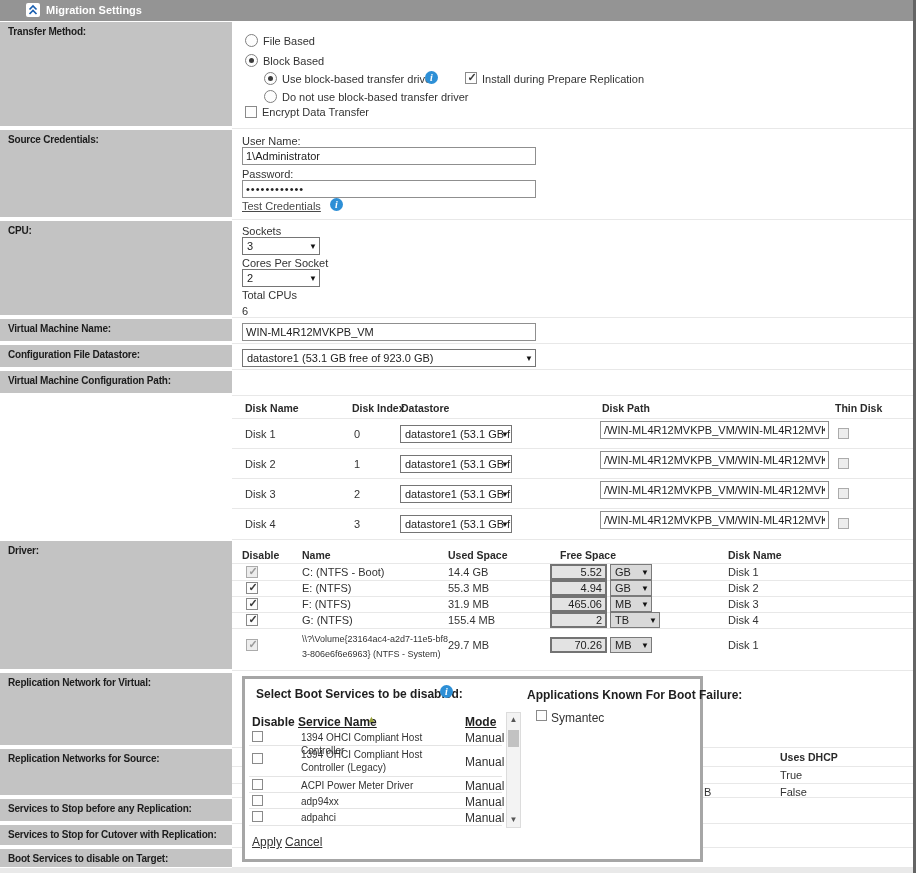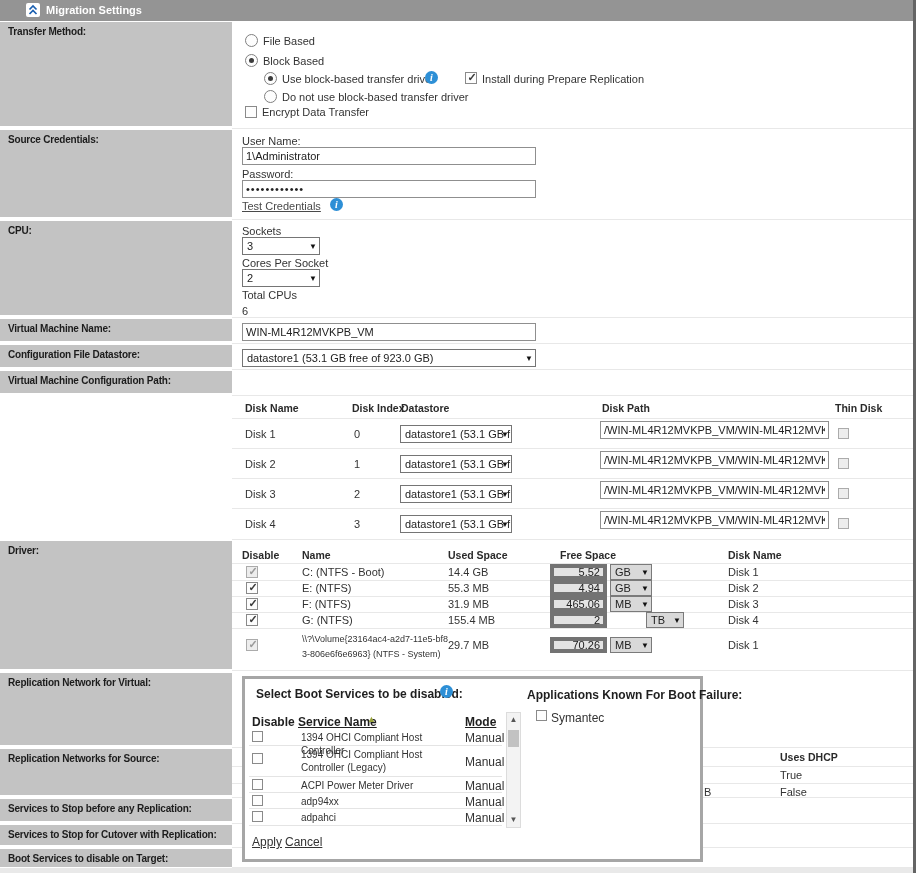--- a/index.html
+++ b/index.html
@@ -26,21 +26,21 @@
   .th    { position:absolute; font-weight:bold; font-size:10.5px; color:#2a2a2a; white-space:nowrap; }
 
   .tin { position:absolute; box-sizing:border-box; height:18px; border:1px solid #8f8f8f; background:#fff;
          font-family:"Liberation Sans", sans-serif; font-size:11px; color:#222; padding:0 3px; }
   .sel { position:absolute; box-sizing:border-box; height:18px; border:1px solid #757575; background:#fff;
          font-size:11px; color:#222; overflow:hidden; cursor:default; }
   .sel .stx { display:block; padding:2px 16px 0 4px; white-space:nowrap; overflow:hidden; }
   .sel .arr { position:absolute; right:2px; top:4px; font-size:8px; color:#111; }
   .usel { background:#d9d9d9; border:1px solid #7a7a7a; }
   .usel .stx { padding:1px 14px 0 4px; }
-  .fsin { position:absolute; box-sizing:border-box; height:16px; background:#e3e3e3; border:4px solid #737373;
+  .fsin { position:absolute; box-sizing:border-box; height:16px; background:#e3e3e3; border:2px solid #737373;
           font-family:"Liberation Sans", sans-serif; font-size:11px; color:#222; text-align:right; padding:0 3px; }
 
   .rad { appearance:none; -webkit-appearance:none; position:absolute; width:13px; height:13px; margin:0;
          border:1px solid #808080; border-radius:50%; background:#fdfdfd; }
   .rad:checked::after { content:""; position:absolute; left:3px; top:3px; width:5px; height:5px;
          border-radius:50%; background:#3c3c3c; }
   .cb  { appearance:none; -webkit-appearance:none; position:absolute; width:12px; height:12px; margin:0;
          border:1px solid #8a8a8a; background:#fdfdfd; }
   .cb:checked::after { content:"\2713"; position:absolute; left:0; top:-2px; width:12px; text-align:center;
          font-size:11px; font-weight:bold; color:#3c3c3c; }
@@ -239,21 +239,21 @@
   <div class="sel usel" style="left:610px;top:596px;width:42px;height:16px">
     <span class="stx">MB</span>
     <span class="arr" style="top:3px">▼</span>
   </div>
   <span class="ctext" style="left:728px;top:598px">Disk 3</span>
 
   <input type="checkbox" class="cb" style="left: 246px; top: 614px;" checked="">
   <span class="ctext" style="left:302px;top:614px">G: (NTFS)</span>
   <span class="ctext" style="left:448px;top:614px">155.4 MB</span>
   <input class="fsin" style="left: 550px; top: 612px; width: 57px;" value="2">
-  <div class="sel usel" style="left:646px;top:612px;width:38px;height:16px">
+  <div class="sel usel" style="left:610px;top:612px;width:50px;height:16px">
     <span class="stx">TB</span>
     <span class="arr" style="top:3px">▼</span>
   </div>
   <span class="ctext" style="left:728px;top:614px">Disk 4</span>
 
   <input type="checkbox" class="cb" disabled="" style="left: 246px; top: 639px;" checked="">
   <span class="ctext" style="left:302px;top:632px;width:146px;white-space:normal;word-break:break-all;font-size:9px;line-height:15px">\\?\Volume{23164ac4-a2d7-11e5-bf83-806e6f6e6963} (NTFS - System)</span>
   <span class="ctext" style="left:448px;top:639px">29.7 MB</span>
   <input class="fsin" style="left: 550px; top: 637px; width: 57px;" value="70.26">
   <div class="sel usel" style="left:610px;top:637px;width:42px;height:16px">

